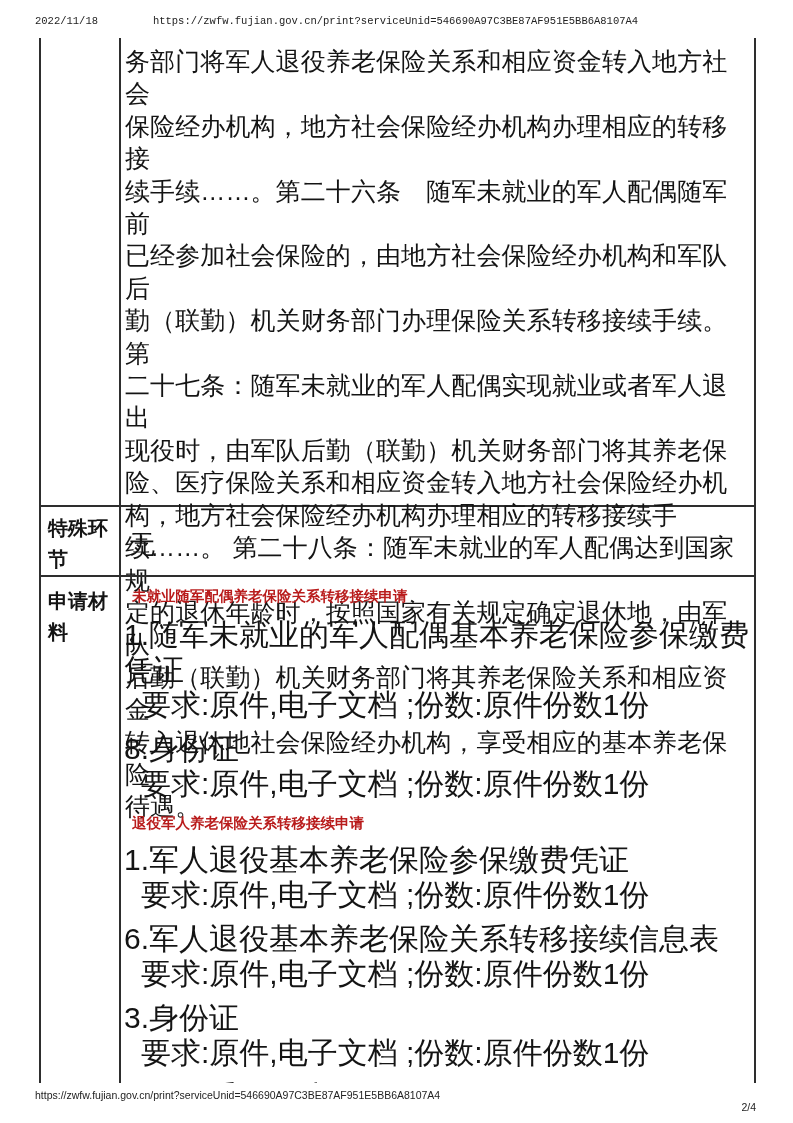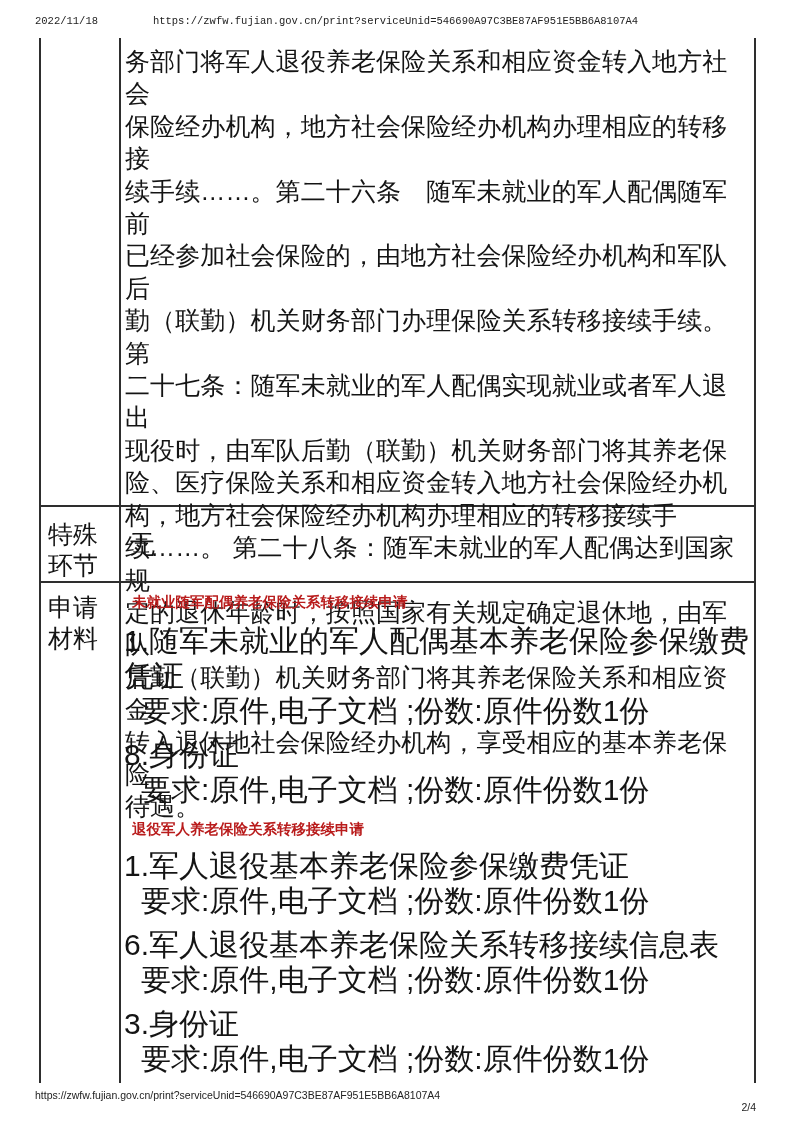--- a/index.html
+++ b/index.html
@@ -31,23 +31,24 @@
     border-left: 2px solid #2e2e2e;
     border-right: 2px solid #2e2e2e;
     overflow: hidden;
     display: flex; flex-direction: column;
   }
   .t-row { display: flex; width: 100%; }
   .t-row.bordered { border-bottom: 2px solid #2e2e2e; }
   .label-cell {
     width: 80px; flex: 0 0 80px;
     border-right: 2px solid #2e2e2e;
-    font-size: 25px; line-height: 31px;
-    padding: 12px 2px 0 7px;
+    font-size: 20px; line-height: 31px;
+    padding: 6px 2px 0 7px;
     color: #141414;
+    font-weight: bold;
   }
   .content-cell { flex: 1; min-width: 0; color: #141414; }
   
   .row-continuation { height: 469px; }
   .row-continuation .content-cell {
     padding: 7px 2px 0 4px;
     font-size: 25px; line-height: 32.4px;
     white-space: pre-wrap;
     letter-spacing: 0.1px;
   }

